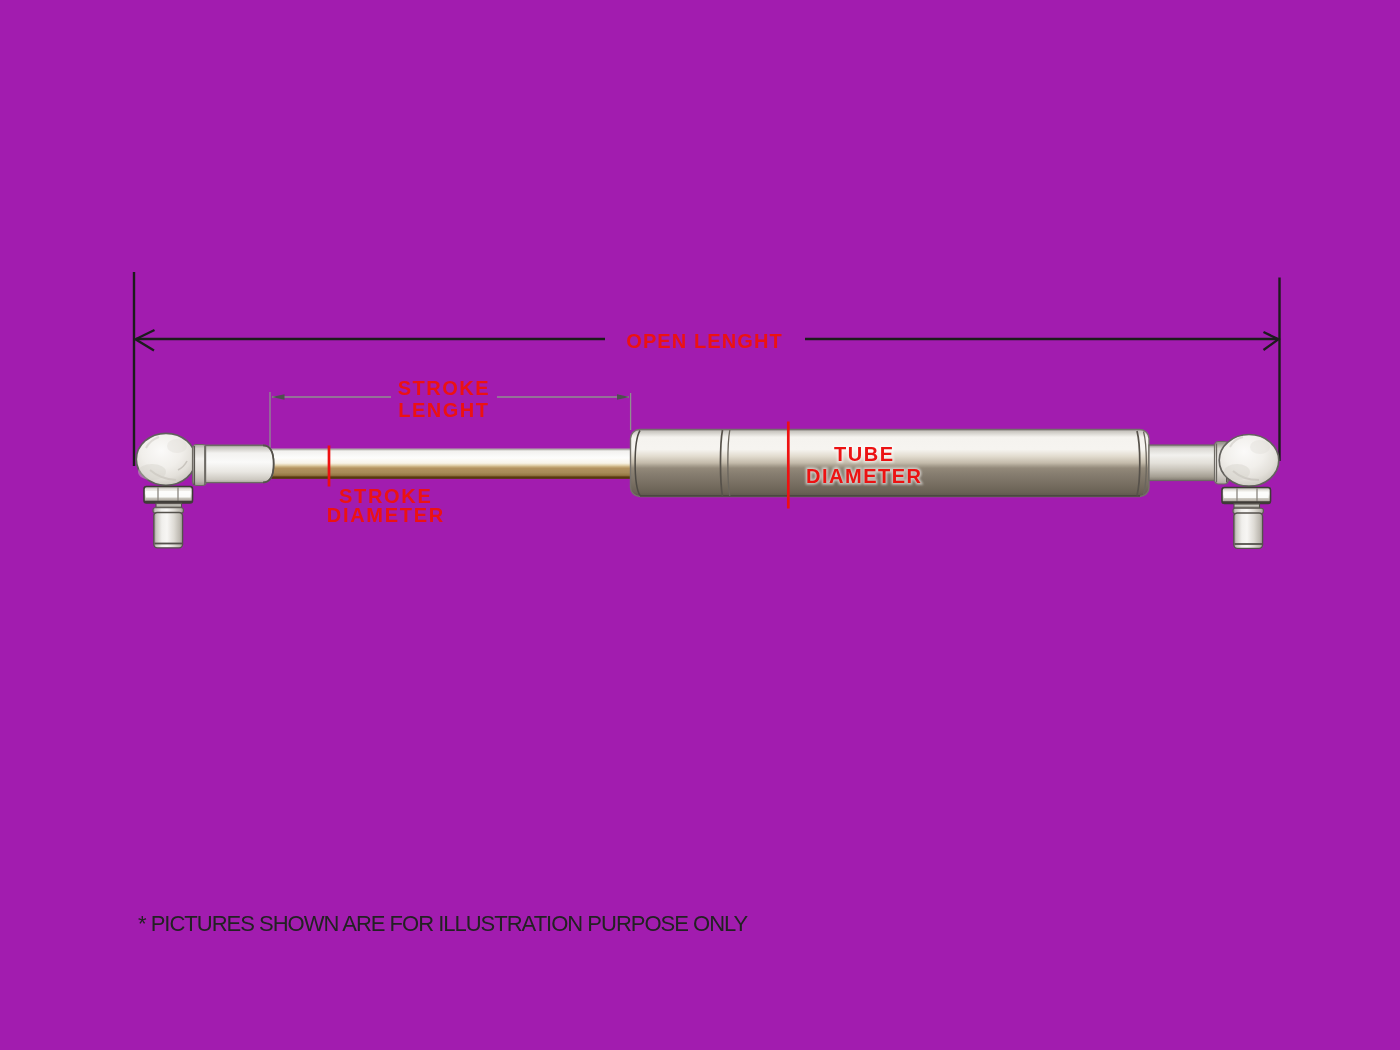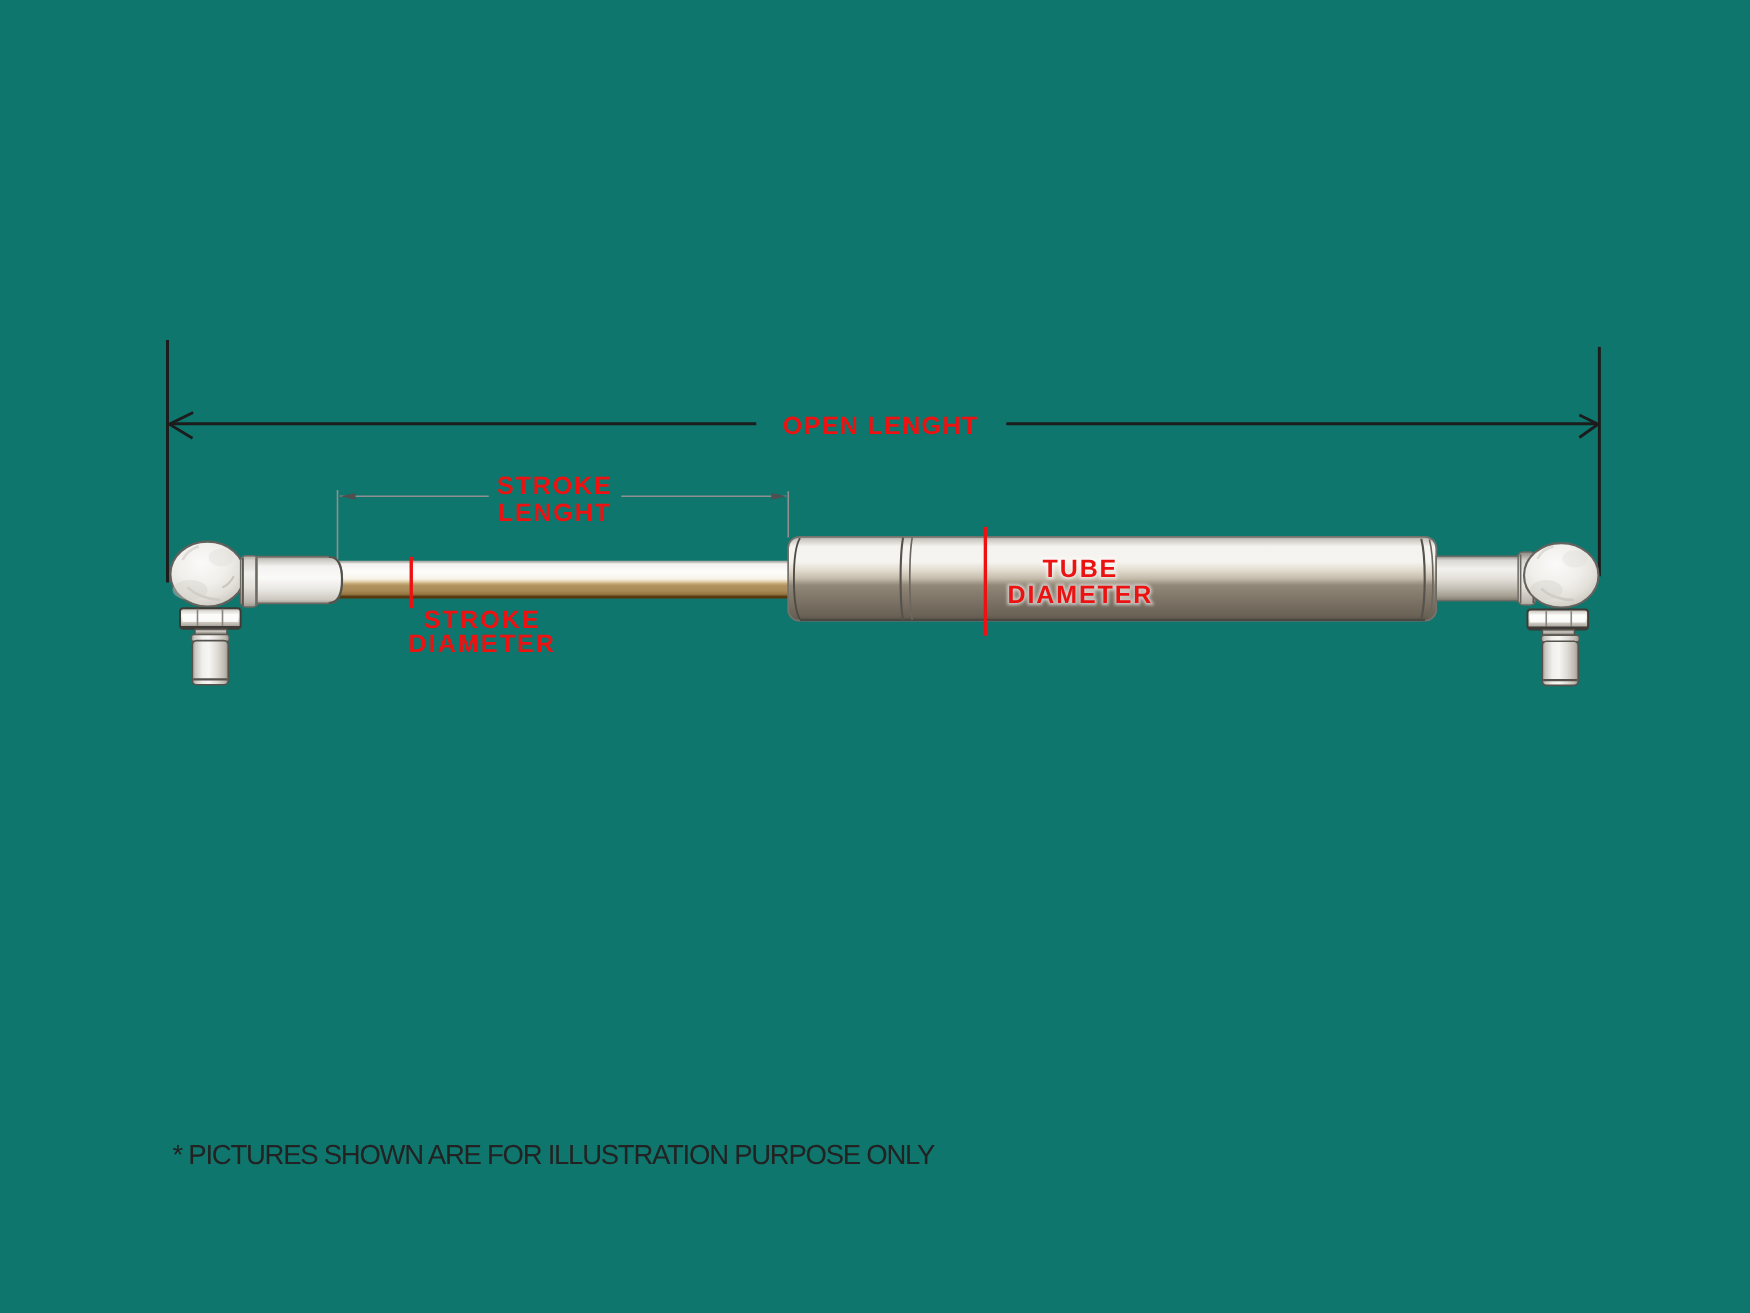--- a/index.html
+++ b/index.html
@@ -1,16 +1,16 @@
 <!DOCTYPE html>
 <html><head>
 <meta charset="utf-8">
 <style>
   html,body{margin:0;padding:0;background:#ffffff;}
-  .page{position:relative;width:1400px;height:1050px;background:#0f766e;overflow:hidden;}
+  .page{position:relative;width:1400px;height:1050px;background:#a21caf;overflow:hidden;}
   svg text{font-family:"Liberation Sans",sans-serif;}
 </style>
 </head>
 <body>
 <div class="page">
 <svg width="1400" height="1050" viewBox="0 0 1400 1050">
   <defs>
     <filter id="halo" x="-30%" y="-30%" width="160%" height="160%">
       <feGaussianBlur stdDeviation="1.3"></feGaussianBlur>
     </filter>

